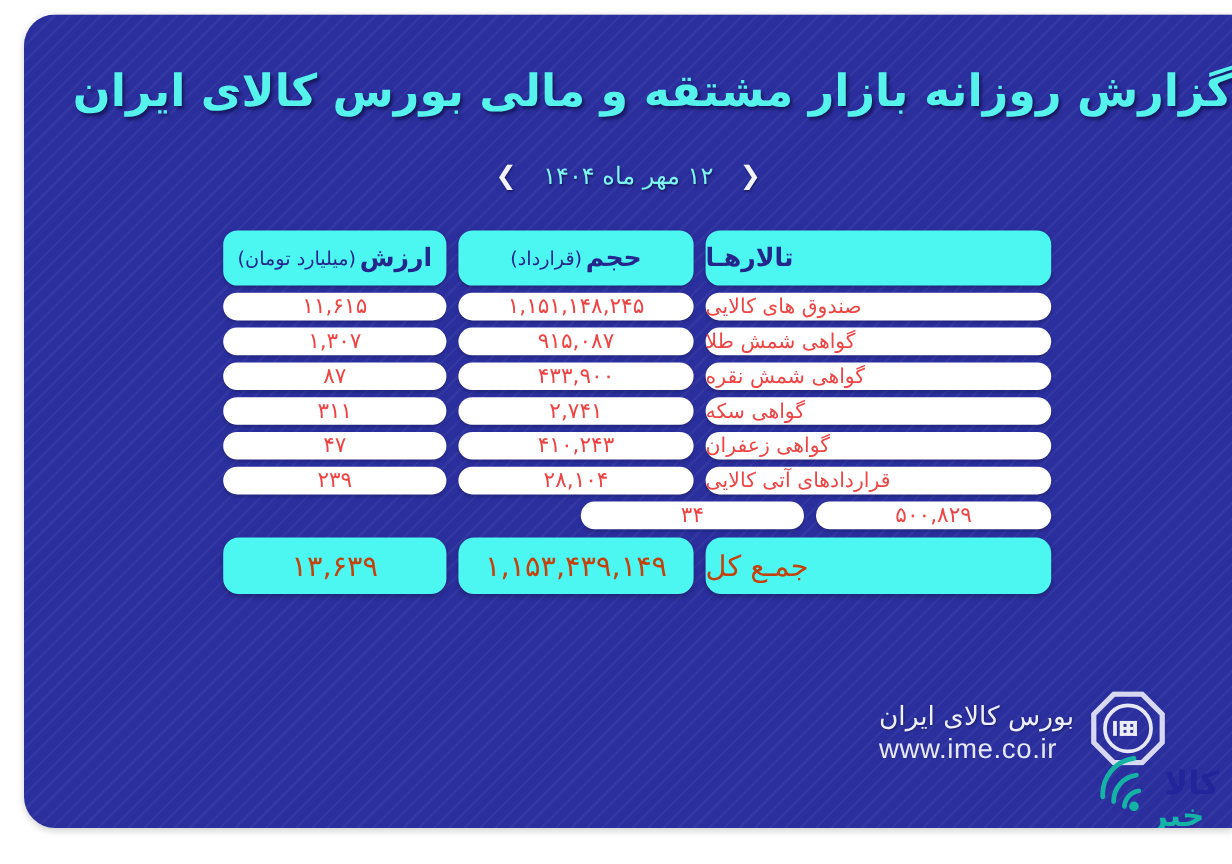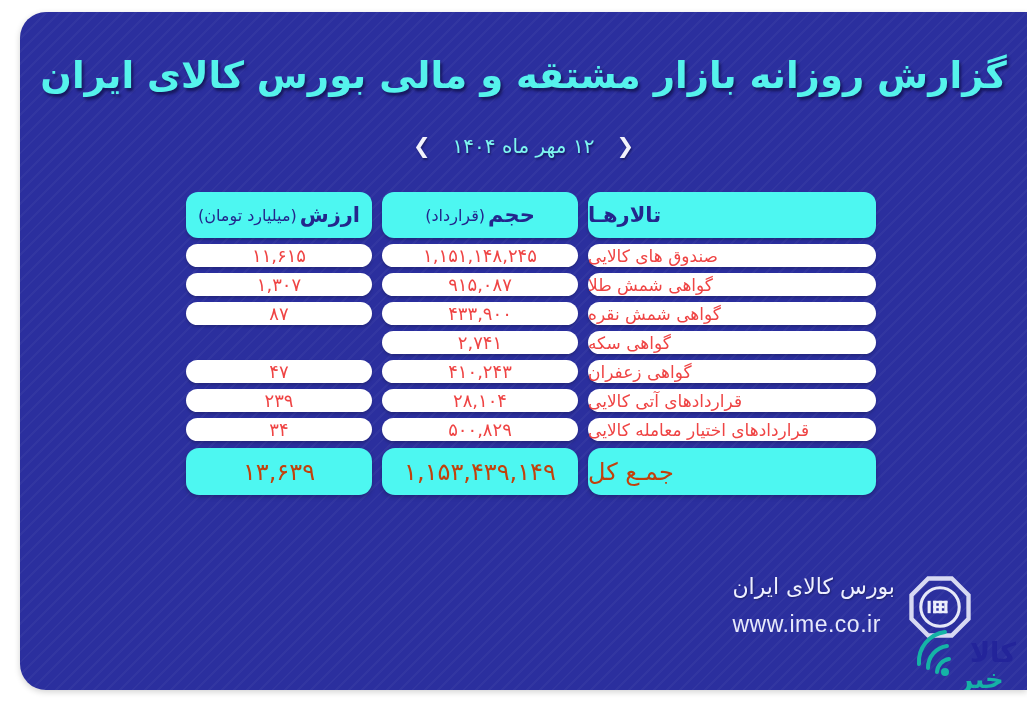--- a/index.html
+++ b/index.html
@@ -39,21 +39,21 @@
     box-shadow: 0 2px 6px rgba(0,0,0,0.18);
     overflow: hidden;
   }
 
   
   .title {
     position: absolute;
     left: 0;
     right: 0;
     top: 42px;
-    text-align: center;
+    text-align: right;
     color: #55f3ec;
     font-size: 37px;
     font-weight: bold;
     letter-spacing: -0.5px;
     text-shadow: 2px 3px 3px rgba(10,10,60,0.65);
     direction: rtl;
     white-space: nowrap;
   }
 
   .subtitle-row {
@@ -160,21 +160,21 @@
     font-size: 22px;
     line-height: 1.15;
     text-shadow: 1px 1px 2px rgba(0,0,0,0.35);
   }
   .footer-url {
     color: #e7e9fb;
     font-size: 23px;
     letter-spacing: 0.5px;
     direction: ltr;
     text-align: left;
-    margin-top: 12px;
+    margin-top: 1px;
     font-family: "Liberation Sans", sans-serif;
   }
   .ime-logo { width: 62px; height: 62px; flex: 0 0 62px; }
 
   
   .watermark {
     position: absolute;
     right: 8px;
     bottom: -4px;
     width: 118px;
@@ -222,33 +222,33 @@
         <div class="cell col-value">۱,۳۰۷</div>
       </div>
       <div class="trow data-row">
         <div class="cell col-hall">گواهی شمش نقره</div>
         <div class="cell col-vol">۴۳۳,۹۰۰</div>
         <div class="cell col-value">۸۷</div>
       </div>
       <div class="trow data-row">
         <div class="cell col-hall">گواهی سکه</div>
         <div class="cell col-vol">۲,۷۴۱</div>
+        <div class="cell col-value">۳۱۱</div>
       </div>
       <div class="trow data-row">
         <div class="cell col-hall">گواهی زعفران</div>
         <div class="cell col-vol">۴۱۰,۲۴۳</div>
         <div class="cell col-value">۴۷</div>
       </div>
       <div class="trow data-row">
         <div class="cell col-hall">قراردادهای آتی کالایی</div>
         <div class="cell col-vol">۲۸,۱۰۴</div>
         <div class="cell col-value">۲۳۹</div>
       </div>
       <div class="trow data-row">
-        <div class="cell col-hall">قراردادهای اختیار معامله کالایی</div>
         <div class="cell col-vol">۵۰۰,۸۲۹</div>
         <div class="cell col-value">۳۴</div>
       </div>
 
       <div class="trow total-row">
         <div class="cell col-hall">جمـع کل</div>
         <div class="cell col-vol">۱,۱۵۳,۴۳۹,۱۴۹</div>
         <div class="cell col-value">۱۳,۶۳۹</div>
       </div>
 

